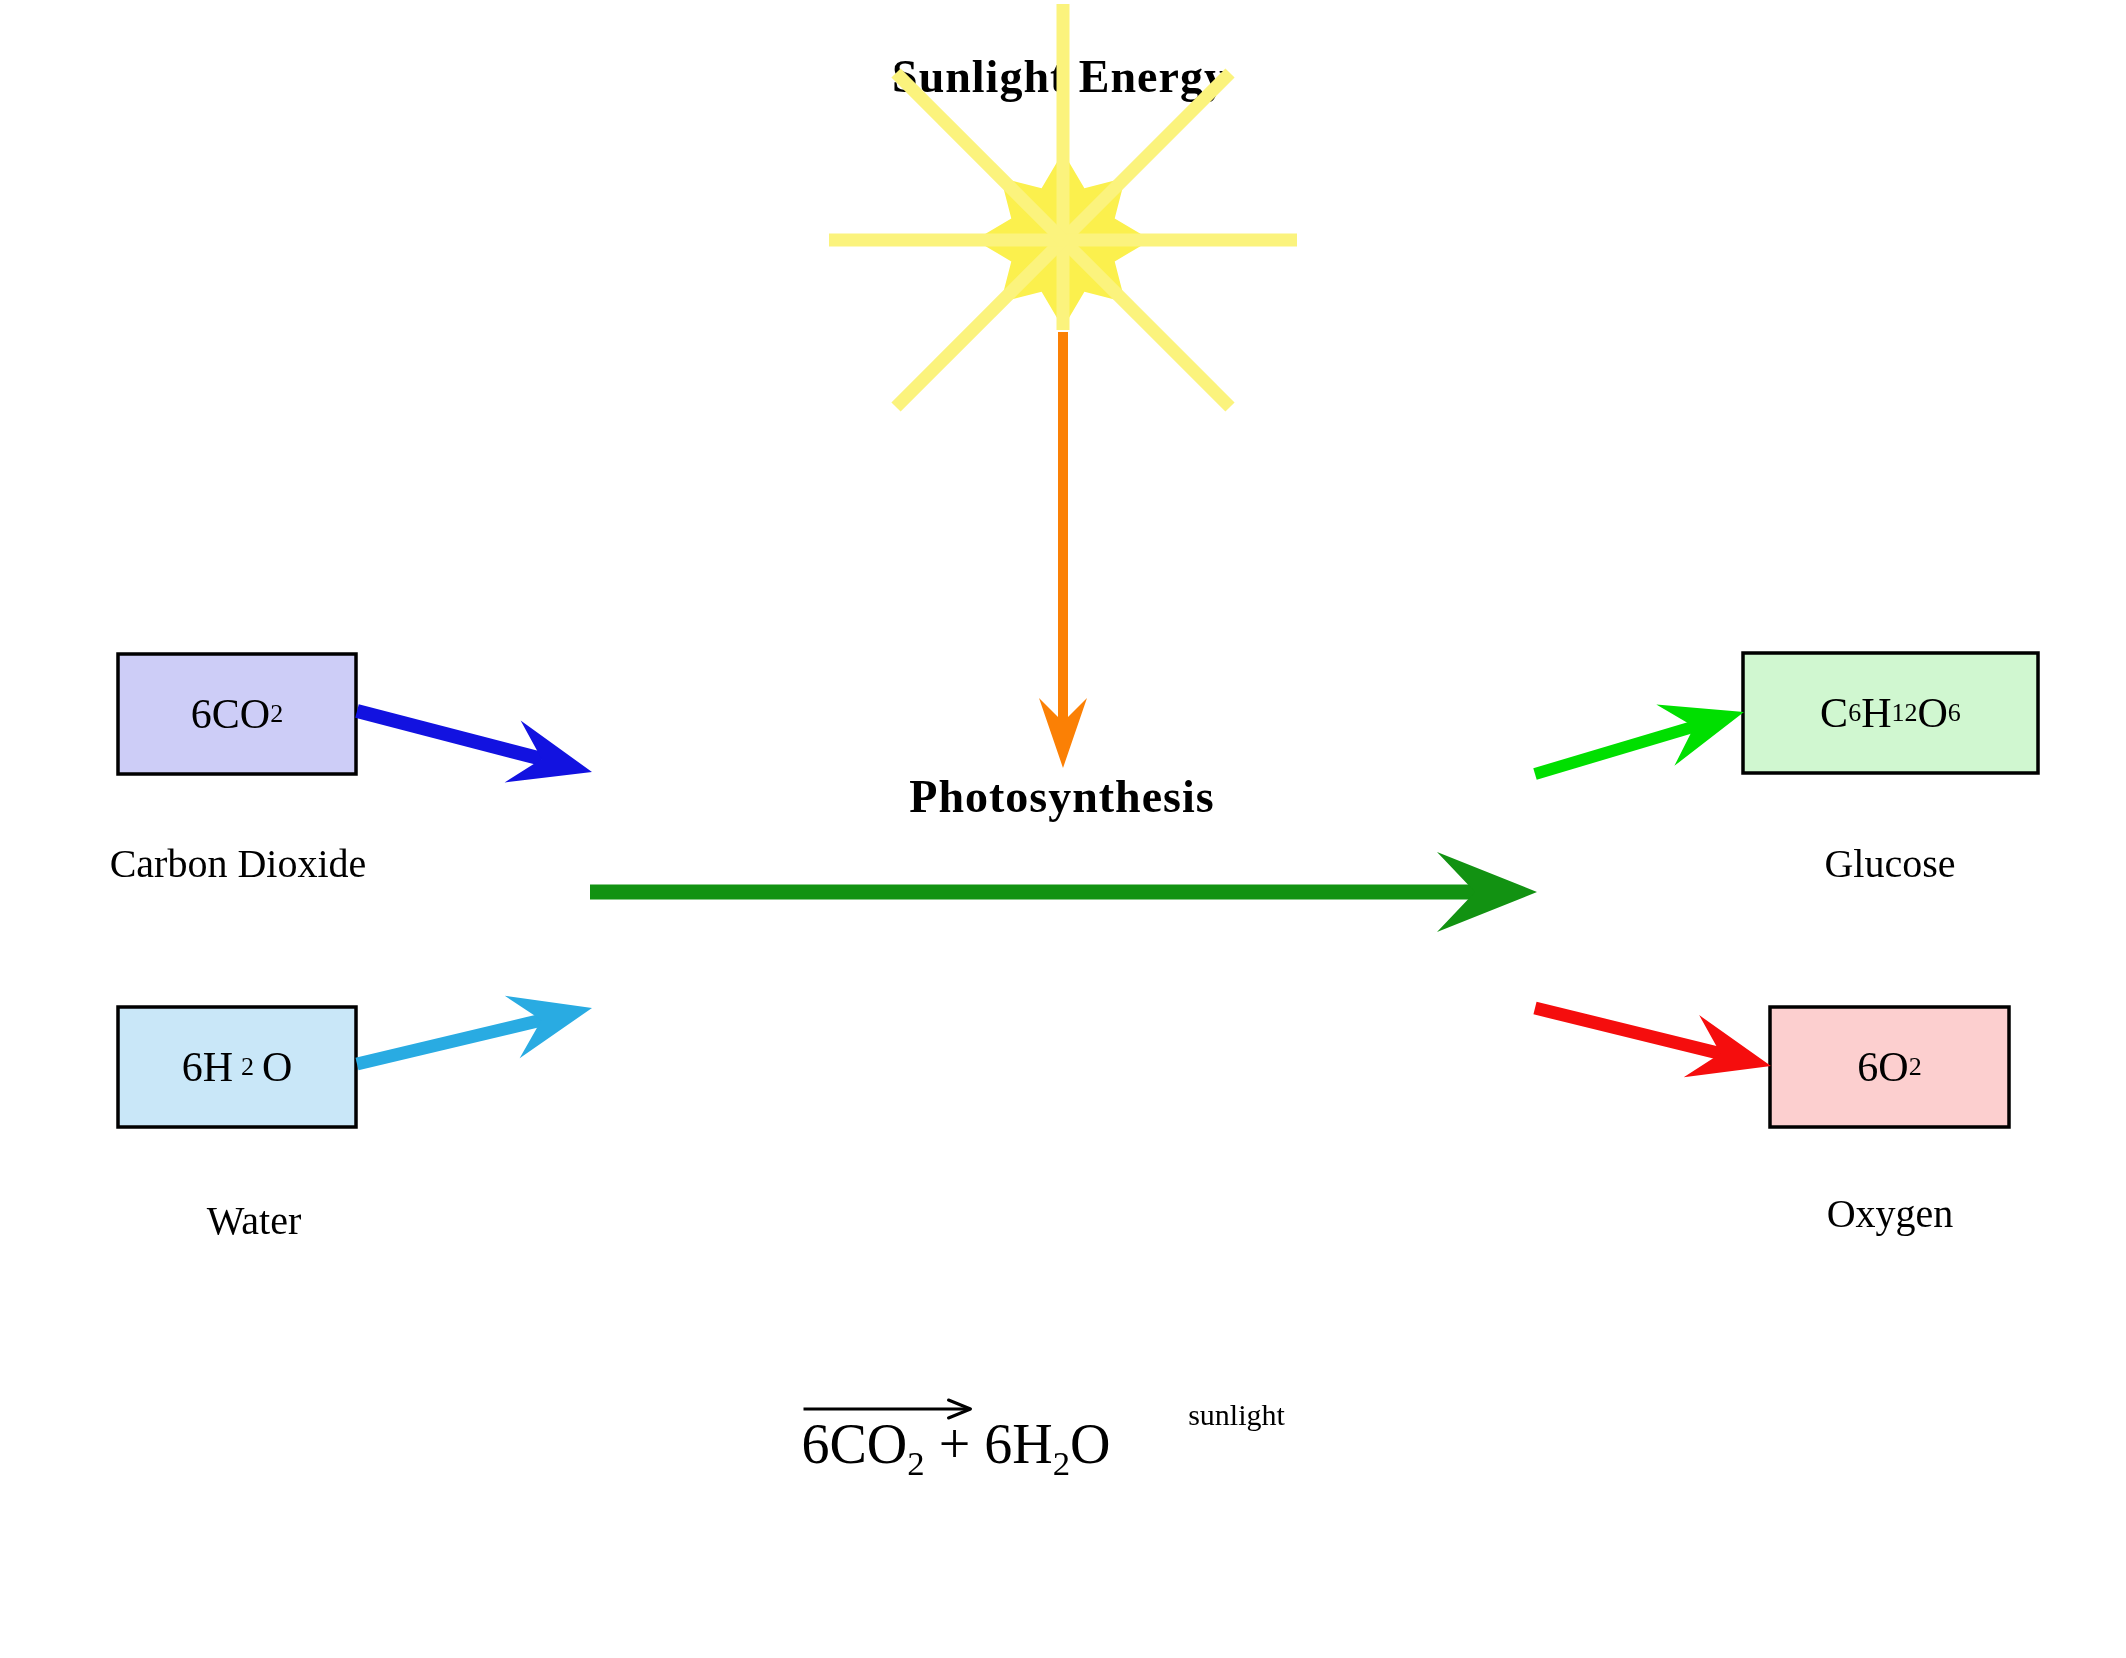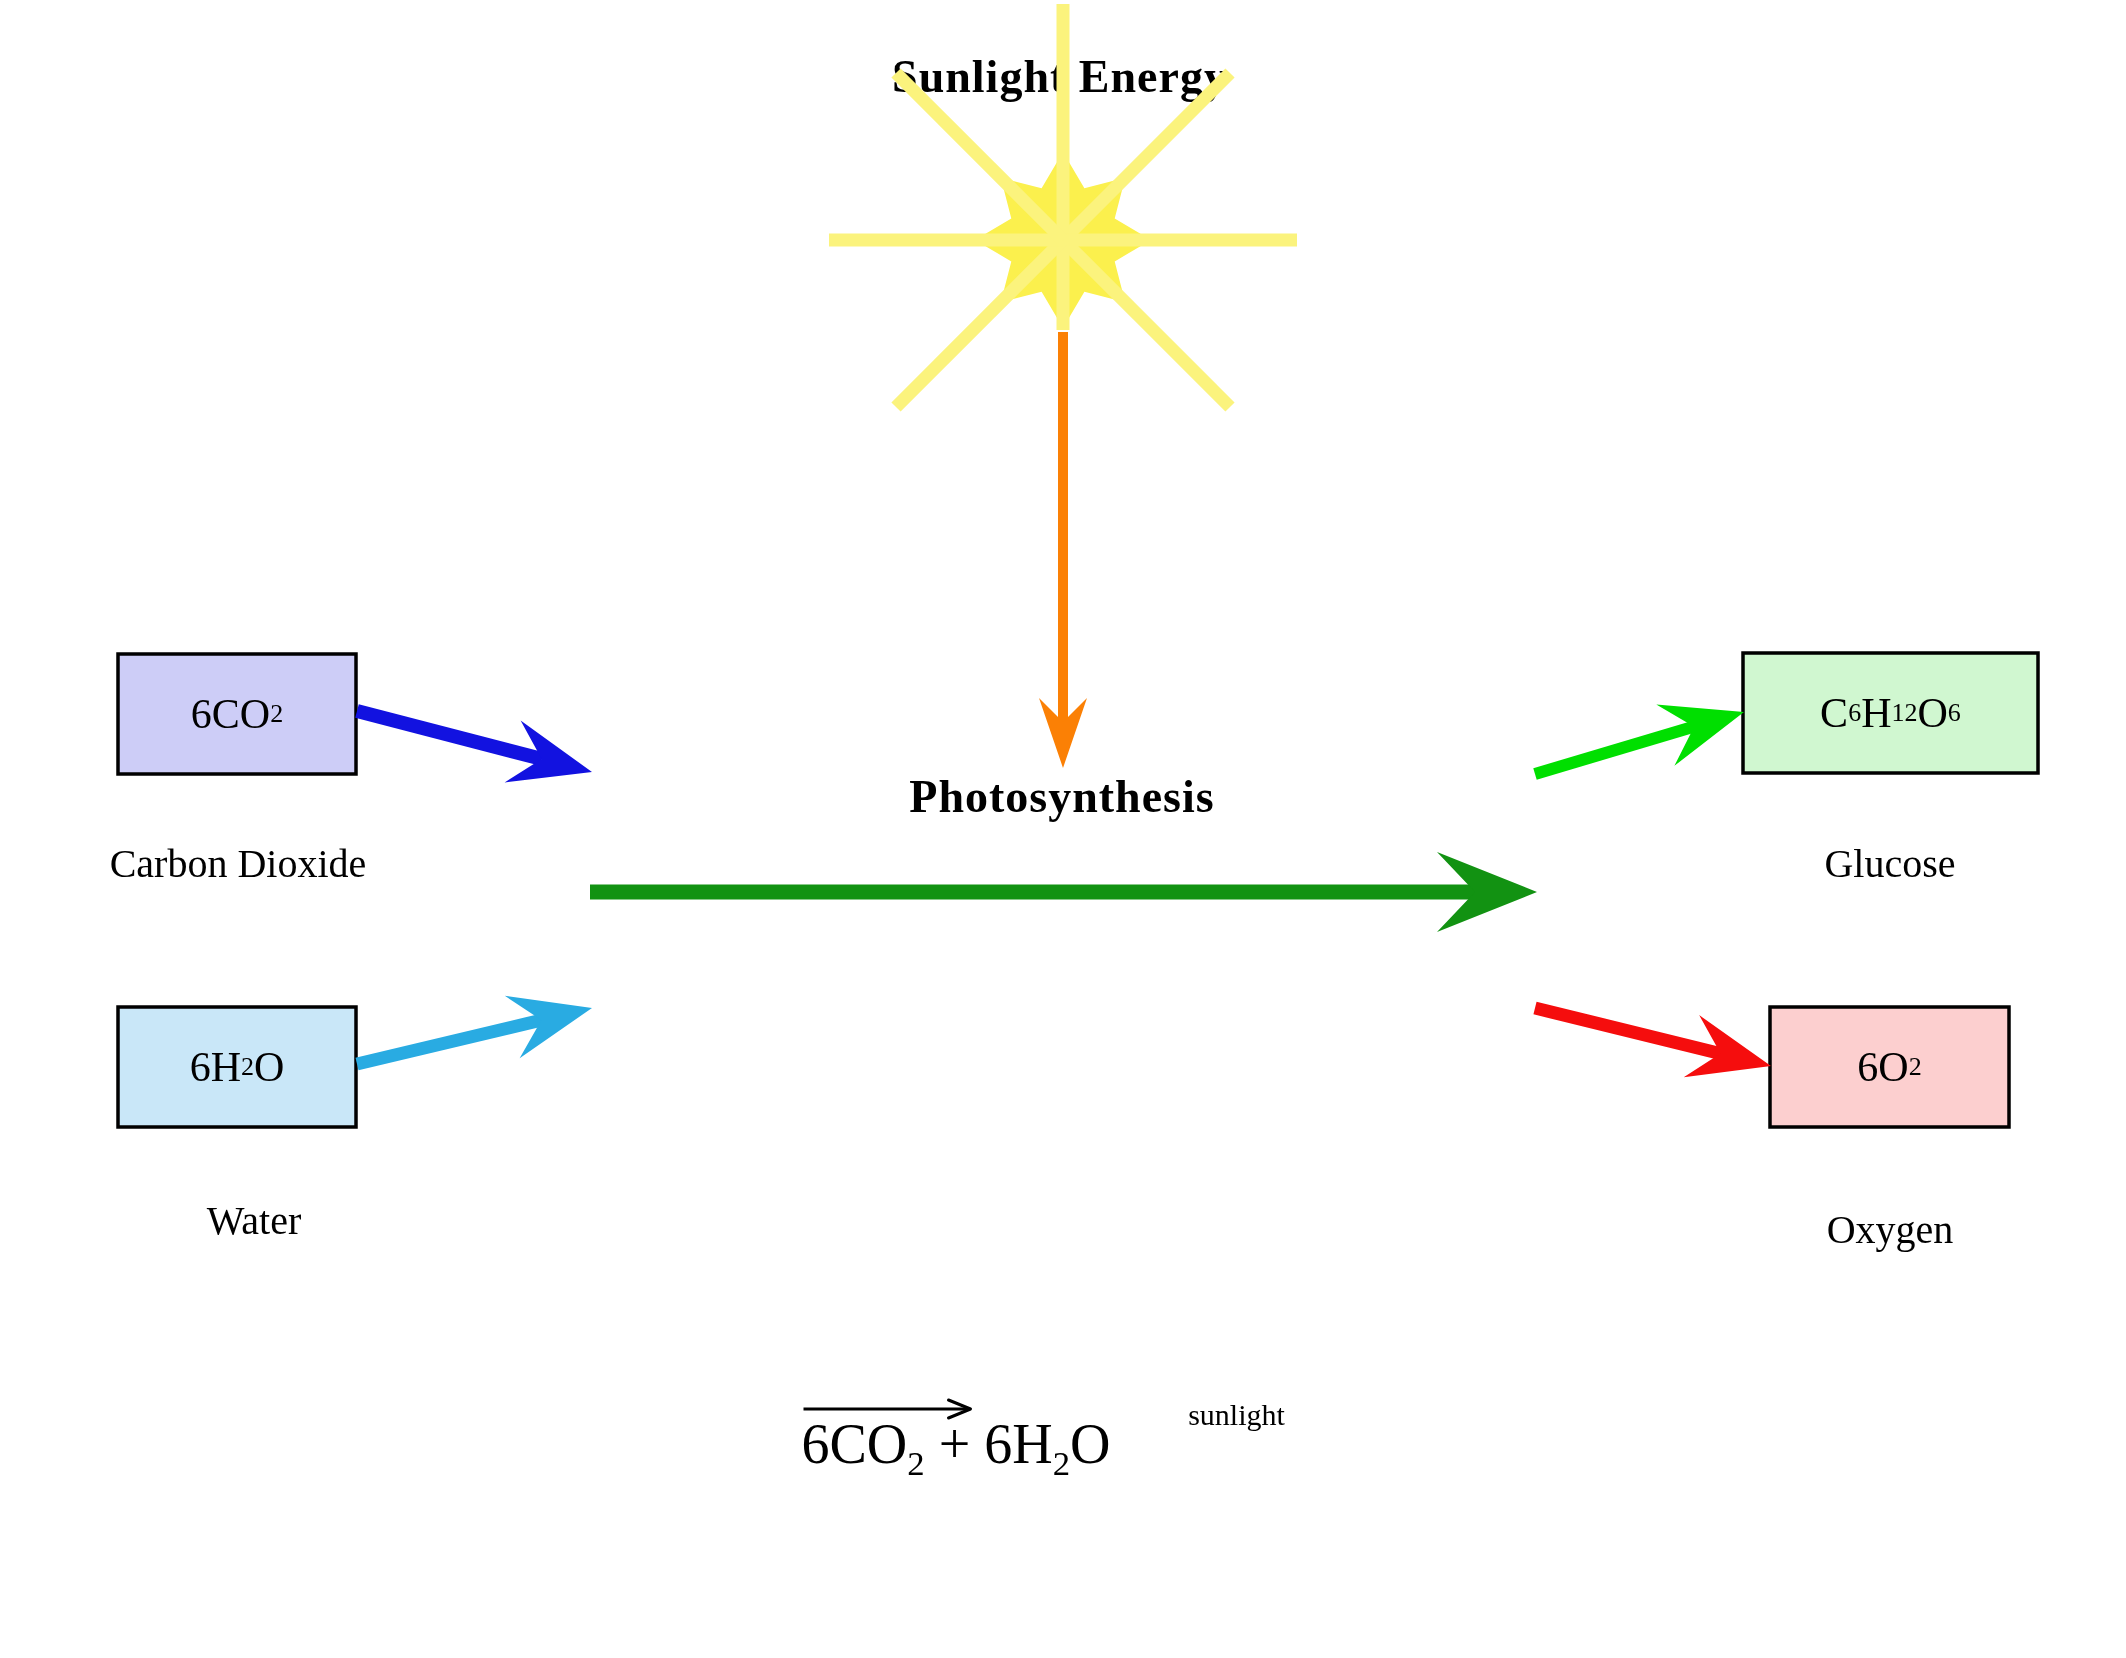--- a/index.html
+++ b/index.html
@@ -73,21 +73,21 @@
       <line x1="1063" y1="332" x2="1063" y2="722" stroke-width="10" stroke="#fb8005"></line>
       <polygon points="0,0 -70,-24 -46,0 -70,24" transform="translate(1063 768) rotate(90)" fill="#fb8005"></polygon>
     </g>
   </svg>
 
   <div class="formula" style="left:118px;top:654px;width:238px;height:120px;">
       <span>6CO</span>
       <sub>2</sub>
     </div>
 
-  <div class="formula" style="left:118px;top:1007px;width:238px;height:120px;">
+  <div class="formula" style="left:118px;top:1007px;width:238px;height:120px;gap:8px;">
       <span>6H</span>
       <sub>2</sub>
       <span>O</span>
     </div>
 
   <div class="formula" style="left:1743px;top:653px;width:295px;height:120px;">
       <span>C</span>
       <sub>6</sub>
       <span>H</span>
       <sub>12</sub>
@@ -96,21 +96,21 @@
     </div>
 
   <div class="formula" style="left:1770px;top:1007px;width:239px;height:120px;text-align:right;">
       <span>6O</span>
       <sub>2</sub>
     </div>
 
   <div class="txt boxlabel centerx" style="left:238px;top:840px;">Carbon Dioxide</div>
   <div class="txt boxlabel centerx" style="left:254px;top:1190px;margin-top:7px;">Water</div>
   <div class="txt boxlabel centerx" style="left:1890px;top:840px;">Glucose</div>
-  <div class="txt boxlabel centerx" style="left:1890px;top:1190px;margin-top:16px;">Oxygen</div>
+  <div class="txt boxlabel centerx" style="left:1890px;top:1190px;">Oxygen</div>
 
   <div class="txt process centerx" style="left:1062px;top:770px;">Photosynthesis</div>
 
   <svg id="svg-over" width="2126" height="1658" viewBox="0 0 2126 1658">
     <polygon points="1063,152 1084.4,188.3 1125.2,177.8 1114.7,218.6 1151,240 1114.7,261.4 1125.2,302.2 1084.4,291.7 1063,328 1041.6,291.7 1000.8,302.2 1011.3,261.4 975,240 1011.3,218.6 1000.8,177.8 1041.6,188.3" fill="#fbf04d"></polygon>
     <g stroke-width="13">
       <line x1="1063" y1="240" x2="1063" y2="4" stroke="#fbf37d"></line>
       <line x1="1063" y1="240" x2="1230" y2="73" stroke="#fbf37d"></line>
       <line x1="1063" y1="240" x2="1297" y2="240" stroke="#fbf37d"></line>
       <line x1="1063" y1="240" x2="1230" y2="407" stroke="#fbf37d"></line>

